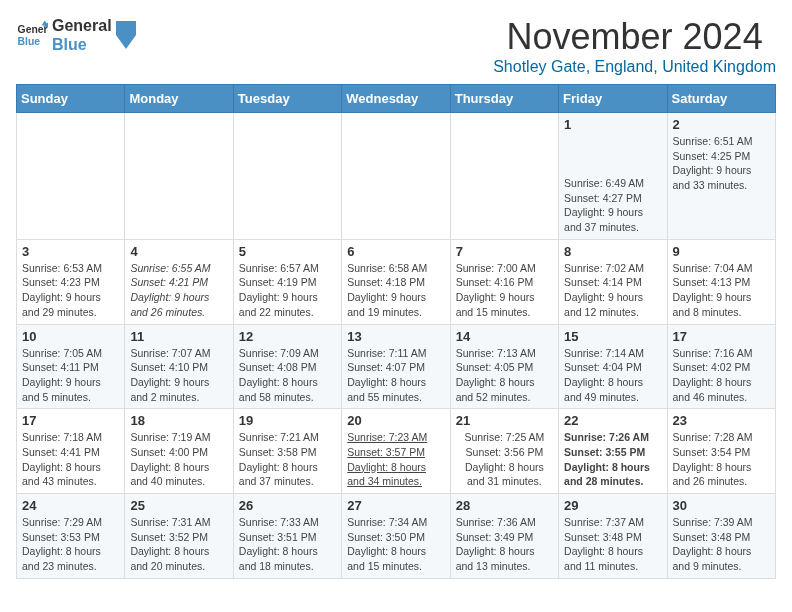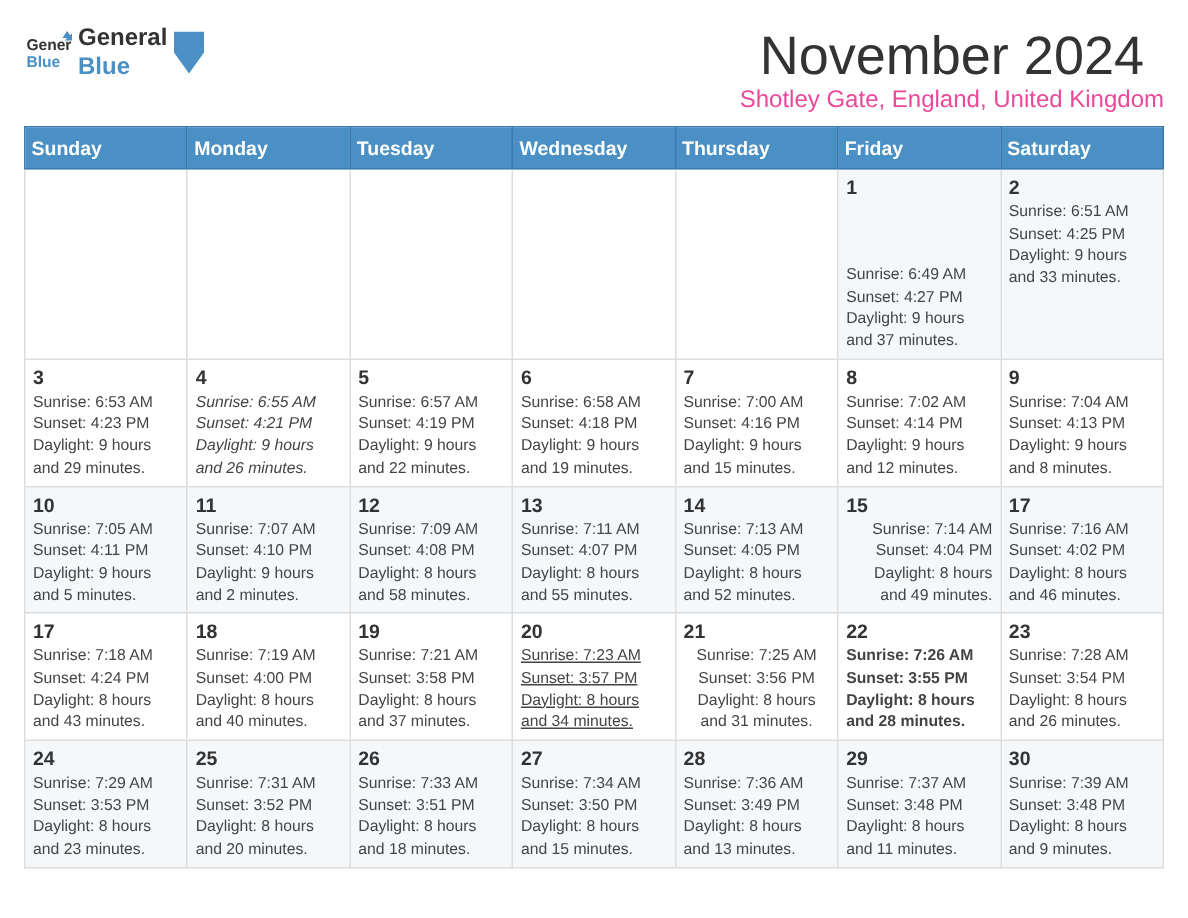--- a/index.html
+++ b/index.html
@@ -29,21 +29,21 @@
       text-align: center;
       margin-left: 30px;
     }
     .month-title {
       font-size: 36px;
       font-weight: normal;
       color: #333;
     }
     .subtitle {
       font-size: 16px;
-      color: #ec4899;
+      color: #0369a1;
     }
     table {
       width: 100%;
       border-collapse: collapse;
       table-layout: fixed;
     }
     thead tr th {
       background-color: #4a90c4;
       color: #fff;
       font-size: 13px;
@@ -222,38 +222,38 @@
         </td>
         <td>
           <span class="day-number">14</span>
           <div class="day-info" style="white-space: pre-line;">Sunrise: 7:13 AM
 Sunset: 4:05 PM
 Daylight: 8 hours
 and 52 minutes.</div>
         </td>
         <td>
           <span class="day-number">15</span>
-          <div class="day-info" style="white-space: pre-line; text-align: right;">Sunrise: 7:14 AM
+          <div class="day-info" style="white-space: pre-line;">Sunrise: 7:14 AM
 Sunset: 4:04 PM
 Daylight: 8 hours
 and 49 minutes.</div>
         </td>
         <td>
           <span class="day-number">17</span>
           <div class="day-info" style="white-space: pre-line;">Sunrise: 7:16 AM
 Sunset: 4:02 PM
 Daylight: 8 hours
 and 46 minutes.</div>
         </td>
       </tr>
       <tr>
         <td>
           <span class="day-number">17</span>
           <div class="day-info" style="white-space: pre-line;">Sunrise: 7:18 AM
-Sunset: 4:24 PM
+Sunset: 4:41 PM
 Daylight: 8 hours
 and 43 minutes.</div>
         </td>
         <td>
           <span class="day-number">18</span>
           <div class="day-info" style="white-space: pre-line;">Sunrise: 7:19 AM
 Sunset: 4:00 PM
 Daylight: 8 hours
 and 40 minutes.</div>
         </td>

